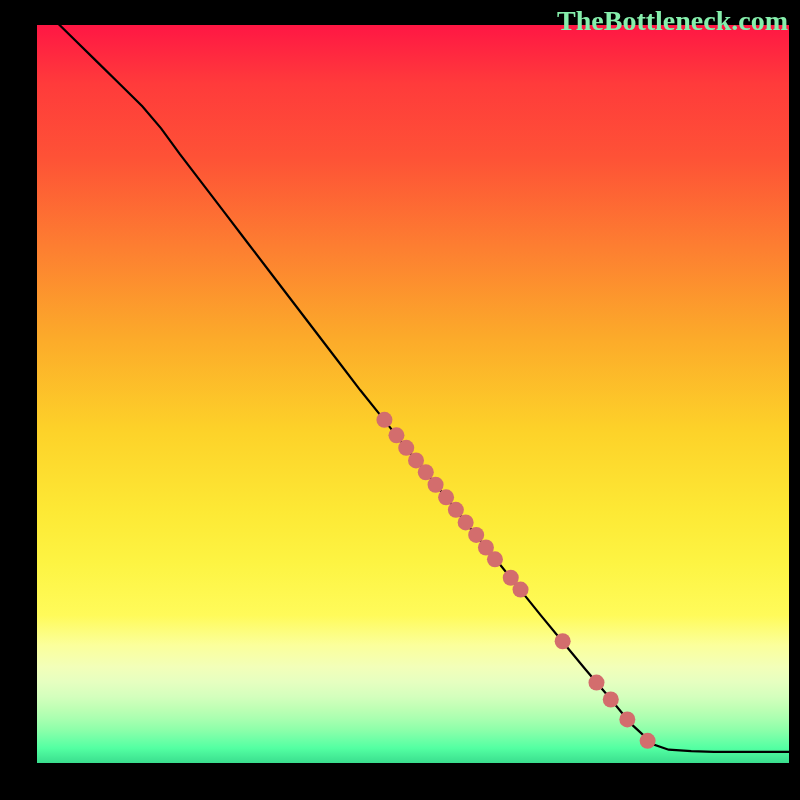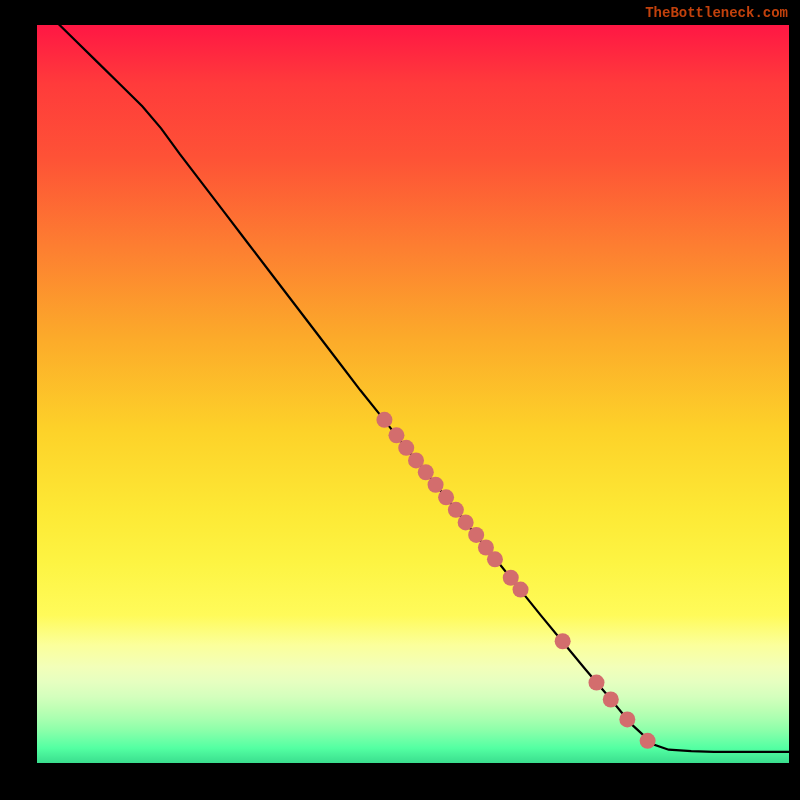--- a/index.html
+++ b/index.html
@@ -44,24 +44,24 @@
       #8dffaa 95.5%,
       #6affa6 97%,
       #53ffa2 98%,
       #3ade8e 100%
     );
   }
   .watermark {
     position: absolute;
     top: 5px;
     right: 12px;
-    font-family: Liberation Mono, monospace;
-    font-size: 14px;
+    font-family: Liberation Serif, serif;
+    font-size: 28px;
     font-weight: bold;
-    color: #c2410c;
+    color: #86efac;
     letter-spacing: 0px;
   }
   svg.overlay {
     position: absolute;
     left: 0;
     top: 0;
     width: 752px;
     height: 738px;
   }
 </style>

